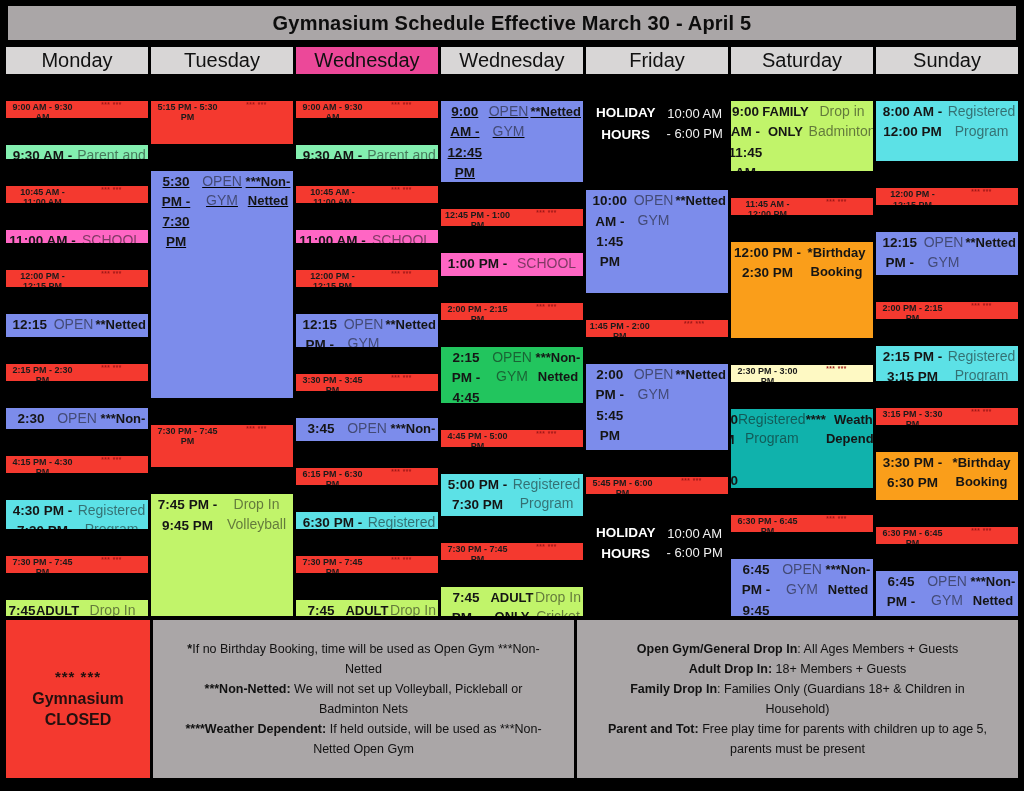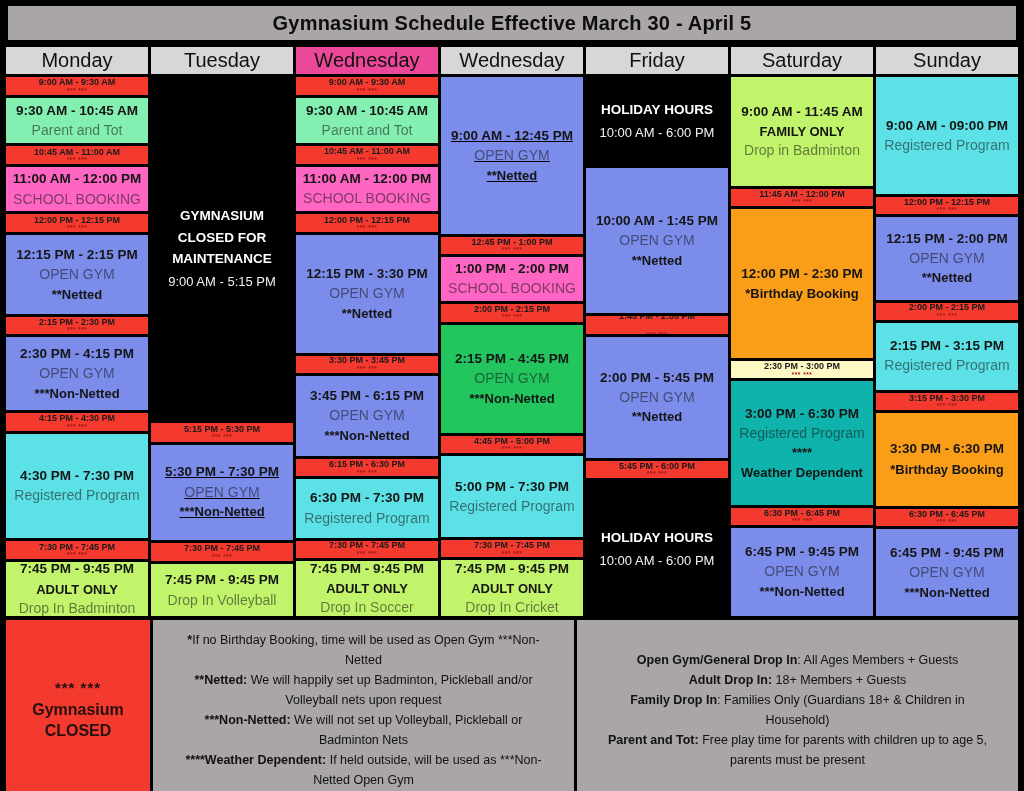--- a/index.html
+++ b/index.html
@@ -18,22 +18,22 @@
   #days-grid { display:grid; grid-template-columns:repeat(7,1fr); gap:3px; height:569px; flex:0 0 569px; margin:0 2px; }
   .day-col { display:flex; flex-direction:column; min-width:0; }
   .day-header {
     flex:0 0 27px; height:27px; margin-bottom:3px;
     display:flex; align-items:center; justify-content:center;
     font-size:20px; color:#111; box-sizing:border-box;
   }
   .blocks { flex:1 1 auto; display:flex; flex-direction:column; gap:3px; min-height:0; }
   .block {
     flex-basis:0; min-height:0; overflow:hidden;
-    display:flex; flex-direction:column; align-items:center; justify-content:center;
-    text-align:center; padding:1px 2px; box-sizing:border-box;
+    display:flex; justify-content:center;
+    text-align:center; padding:1px 2px; box-sizing:border-box;margin-top:24px;
   }
   .red-strip { min-height:17px; }
   .ln { width:100%; }
   .t  { font-weight:bold; font-size:13.5px; color:#151515; line-height:1.5; }
   .s  { font-size:14px; color:rgba(20,20,20,0.55); line-height:1.4; }
   .b  { font-weight:bold; font-size:13px; color:#151515; line-height:1.5; }
   .rt { font-weight:bold; font-size:9px;  color:#1a1a1a; line-height:1.15; }
   .rn { font-weight:bold; font-size:6.5px; letter-spacing:0.5px; line-height:1.05; }
   .w  { font-weight:bold; font-size:13.5px; color:#ffffff; line-height:1.6; padding:0 8px; box-sizing:border-box; }
   .wt { font-size:13px; color:#f2f2f2; line-height:1.5; margin-top:2px; }
@@ -106,24 +106,20 @@
           <div class="block" style="flex-grow: 55; background: rgb(193, 244, 106);">
             <div class="ln t">7:45 PM - 9:45 PM</div>
             <div class="ln b">ADULT ONLY</div>
             <div class="ln s">Drop In Badminton</div>
           </div>
         </div>
       </div>
       <div class="day-col">
         <div class="day-header" style="background: rgb(216, 214, 214);">Tuesday</div>
         <div class="blocks">
-          <div class="block" style="flex-grow: 344; background: rgb(0, 0, 0);">
-            <div class="ln w">GYMNASIUM CLOSED FOR MAINTENANCE</div>
-            <div class="ln wt">9:00 AM - 5:15 PM</div>
-          </div>
           <div class="block red-strip" style="flex-grow: 17; background: rgb(244, 57, 47);">
             <div class="ln rt">5:15 PM - 5:30 PM</div>
             <div class="ln rn" style="color: rgb(156, 22, 22);">*** ***</div>
           </div>
           <div class="block" style="flex-grow: 94; background: rgb(124, 140, 235); text-decoration: underline;">
             <div class="ln t">5:30 PM - 7:30 PM</div>
             <div class="ln s">OPEN GYM</div>
             <div class="ln b">***Non-Netted</div>
           </div>
           <div class="block red-strip" style="flex-grow: 17; background: rgb(244, 57, 47);">
@@ -301,21 +297,21 @@
             <div class="ln t">6:45 PM - 9:45 PM</div>
             <div class="ln s">OPEN GYM</div>
             <div class="ln b">***Non-Netted</div>
           </div>
         </div>
       </div>
       <div class="day-col">
         <div class="day-header" style="background: rgb(216, 214, 214);">Sunday</div>
         <div class="blocks">
           <div class="block" style="flex-grow: 120; background: rgb(92, 225, 230);">
-            <div class="ln t">9:00 AM - 09:00 PM</div>
+            <div class="ln t">8:00 AM - 12:00 PM</div>
             <div class="ln s">Registered Program</div>
           </div>
           <div class="block red-strip" style="flex-grow: 15; background: rgb(244, 57, 47);">
             <div class="ln rt">12:00 PM - 12:15 PM</div>
             <div class="ln rn" style="color: rgb(156, 22, 22);">*** ***</div>
           </div>
           <div class="block" style="flex-grow: 84; background: rgb(124, 140, 235);">
             <div class="ln t">12:15 PM - 2:00 PM</div>
             <div class="ln s">OPEN GYM</div>
             <div class="ln b">**Netted</div>
@@ -349,21 +345,20 @@
       </div>
     </div>
   <div id="footer">
     <div class="closed-box" id="closed-box" style="background: rgb(244, 57, 47);">
       <div class="cl">*** ***</div>
       <div class="cl">Gymnasium</div>
       <div class="cl">CLOSED</div>
     </div>
     <div class="panel" id="notes-left" style="background: rgb(170, 166, 167);">
         <div class="note-line"><b>*</b><span>If no Birthday Booking, time will be used as Open Gym ***Non-Netted</span></div>
-        <div class="note-line"><b>**Netted:</b><span> We will happily set up Badminton, Pickleball and/or Volleyball nets upon request</span></div>
         <div class="note-line"><b>***Non-Netted:</b><span> We will not set up Volleyball, Pickleball or Badminton Nets</span></div>
         <div class="note-line"><b>****Weather Dependent:</b><span> If held outside, will be used as ***Non-Netted Open Gym</span></div>
       </div>
     <div class="panel" id="notes-right" style="background: rgb(170, 166, 167);">
         <div class="note-line"><b>Open Gym/General Drop In</b><span>: All Ages Members + Guests</span></div>
         <div class="note-line"><b>Adult Drop In:</b><span> 18+ Members + Guests</span></div>
         <div class="note-line"><b>Family Drop In</b><span>: Families Only (Guardians 18+ &amp; Children in Household)</span></div>
         <div class="note-line"><b>Parent and Tot:</b><span> Free play time for parents with children up to age 5, parents must be present</span></div>
       </div>
   </div>

